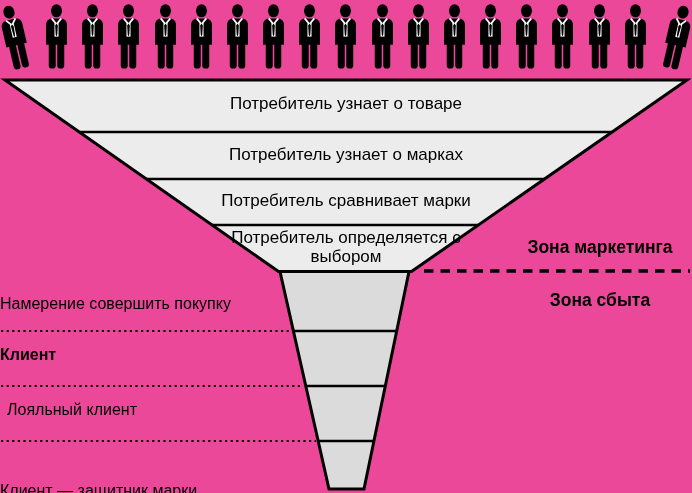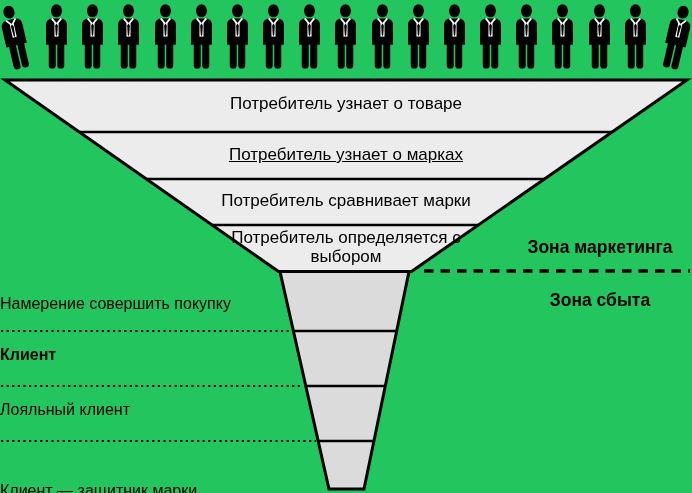--- a/index.html
+++ b/index.html
@@ -1,20 +1,20 @@
 <!DOCTYPE html>
 <html><head>
 <meta charset="utf-8">
 <style>
   html, body { margin: 0; padding: 0; background: #fff; }
   .stage {
     position: relative;
     width: 692px;
     height: 493px;
-    background: #22c55e;
+    background: #ec4899;
     overflow: hidden;
     font-family: "Liberation Sans", sans-serif;
     color: #000;
   }
   .people-row {
     position: absolute;
     top: 4px;
     left: 0;
     right: 0;
     height: 66px;
@@ -138,25 +138,25 @@
     <line x1="318" y1="441" x2="374" y2="441" stroke="#000" stroke-width="2.6"></line>
 
     <line x1="424" y1="271" x2="690" y2="271" stroke="#000" stroke-width="3.4" stroke-dasharray="9.5 7"></line>
 
     <line x1="1" y1="331" x2="290" y2="331" stroke="#000" stroke-width="2" stroke-dasharray="2.2 3.4"></line>
     <line x1="1" y1="386" x2="303" y2="386" stroke="#000" stroke-width="2" stroke-dasharray="2.2 3.4"></line>
     <line x1="1" y1="441" x2="316" y2="441" stroke="#000" stroke-width="2" stroke-dasharray="2.2 3.4"></line>
   </svg>
 
   <div class="label band-label" style="left:173px; top:95px;  width:346px;">Потребитель узнает о товаре</div>
-  <div class="label band-label" style="left:173px; top:146px; width:346px;text-decoration:underline;">Потребитель узнает о марках</div>
+  <div class="label band-label" style="left:173px; top:146px; width:346px;">Потребитель узнает о марках</div>
   <div class="label band-label" style="left:173px; top:192px; width:346px;">Потребитель сравнивает марки</div>
   <div class="label band-label" style="left:230px; top:229px; width:232px;text-align:center;">Потребитель определяется с выбором</div>
 
   <div class="label zone-label" style="left:500px; top:237px; width:200px;">Зона маркетинга</div>
   <div class="label zone-label" style="left:500px; top:290px; width:200px;">Зона сбыта</div>
 
   <div class="label stage-label" style="top:295px;">Намерение совершить покупку</div>
   <div class="label stage-label bold" style="top:346px;">Клиент</div>
-  <div class="label stage-label" style="top:401px;">Лояльный клиент</div>
+  <div class="label stage-label" style="top:401px;margin-left:7px;">Лояльный клиент</div>
   <div class="label stage-label" style="top:454px;margin-top:28px;">Клиент — защитник марки</div>
 
 </div>
 
 </body></html>

